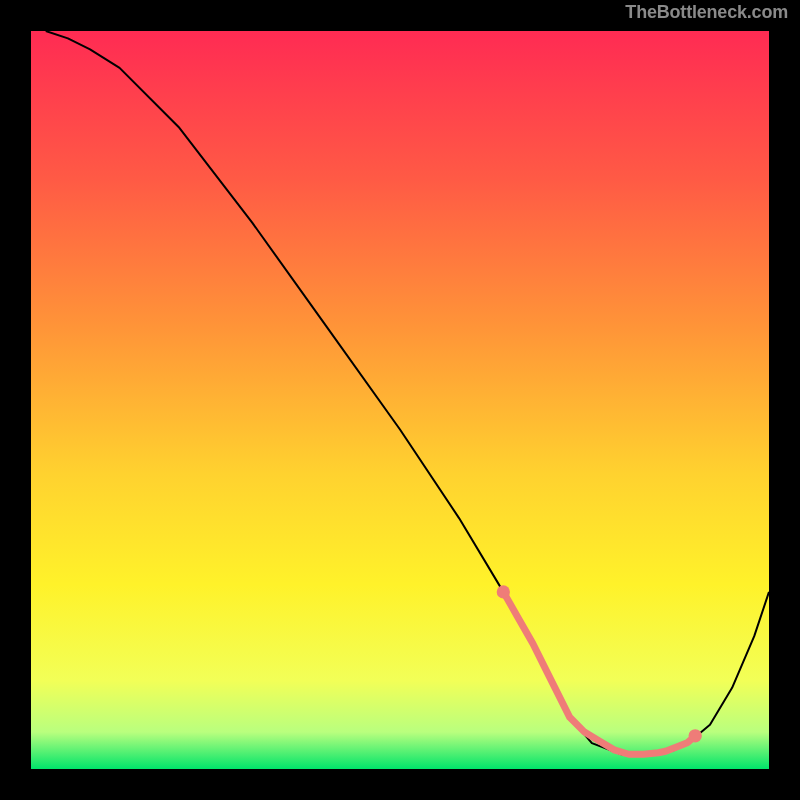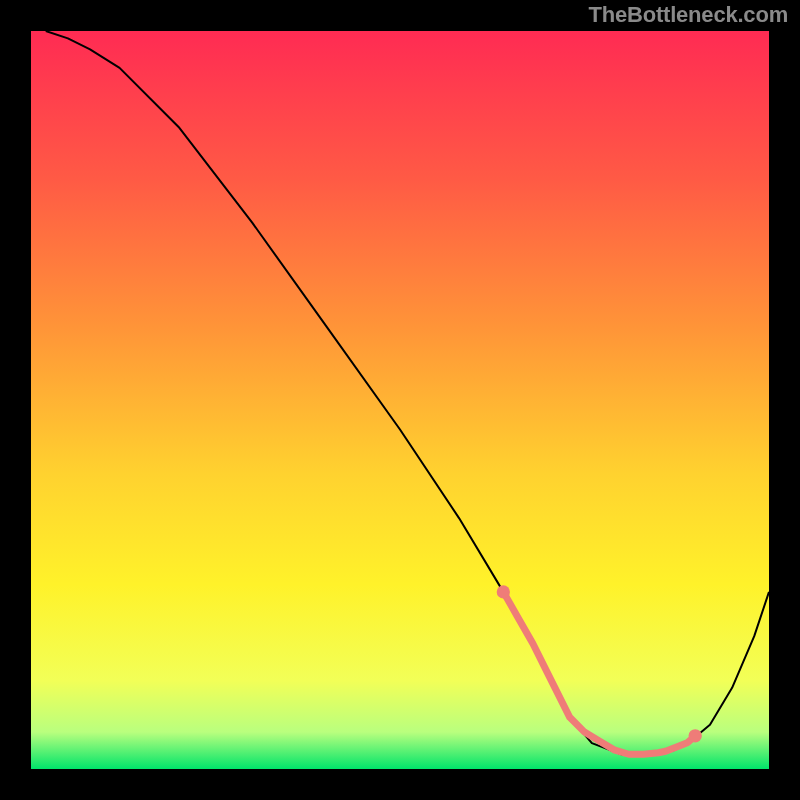--- a/index.html
+++ b/index.html
@@ -15,21 +15,21 @@
     width: 800px;
     height: 800px;
     background: #000;
     position: relative;
   }
   .attribution {
     position: absolute;
     top: 2px;
     right: 12px;
     color: #8a8a8a;
-    font-size: 22px;
+    font-size: 18px;
     font-weight: 600;
     letter-spacing: -0.2px;
     text-align: right;
   }
   .plot {
     position: absolute;
     left: 31px;
     top: 31px;
     width: 738px;
     height: 738px;

